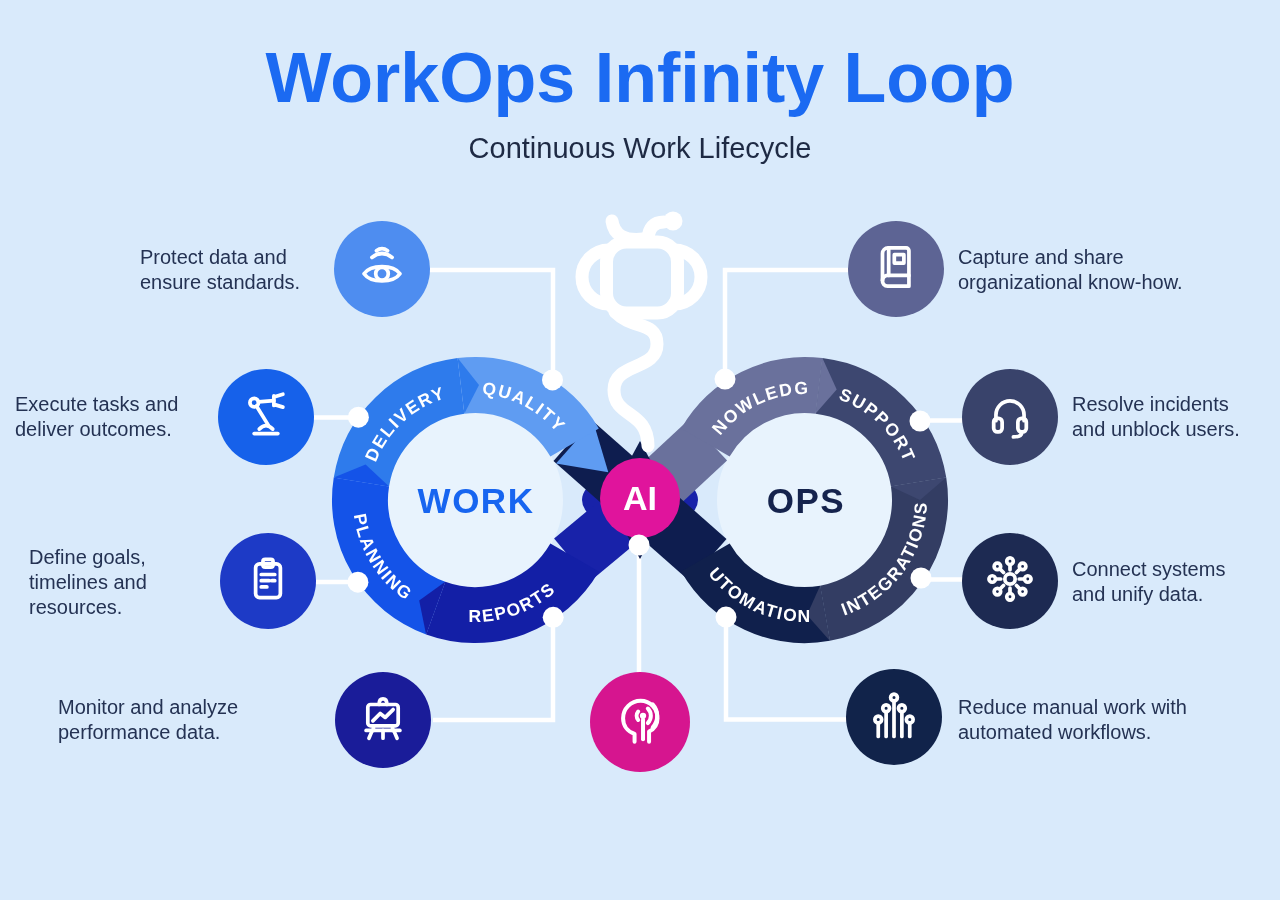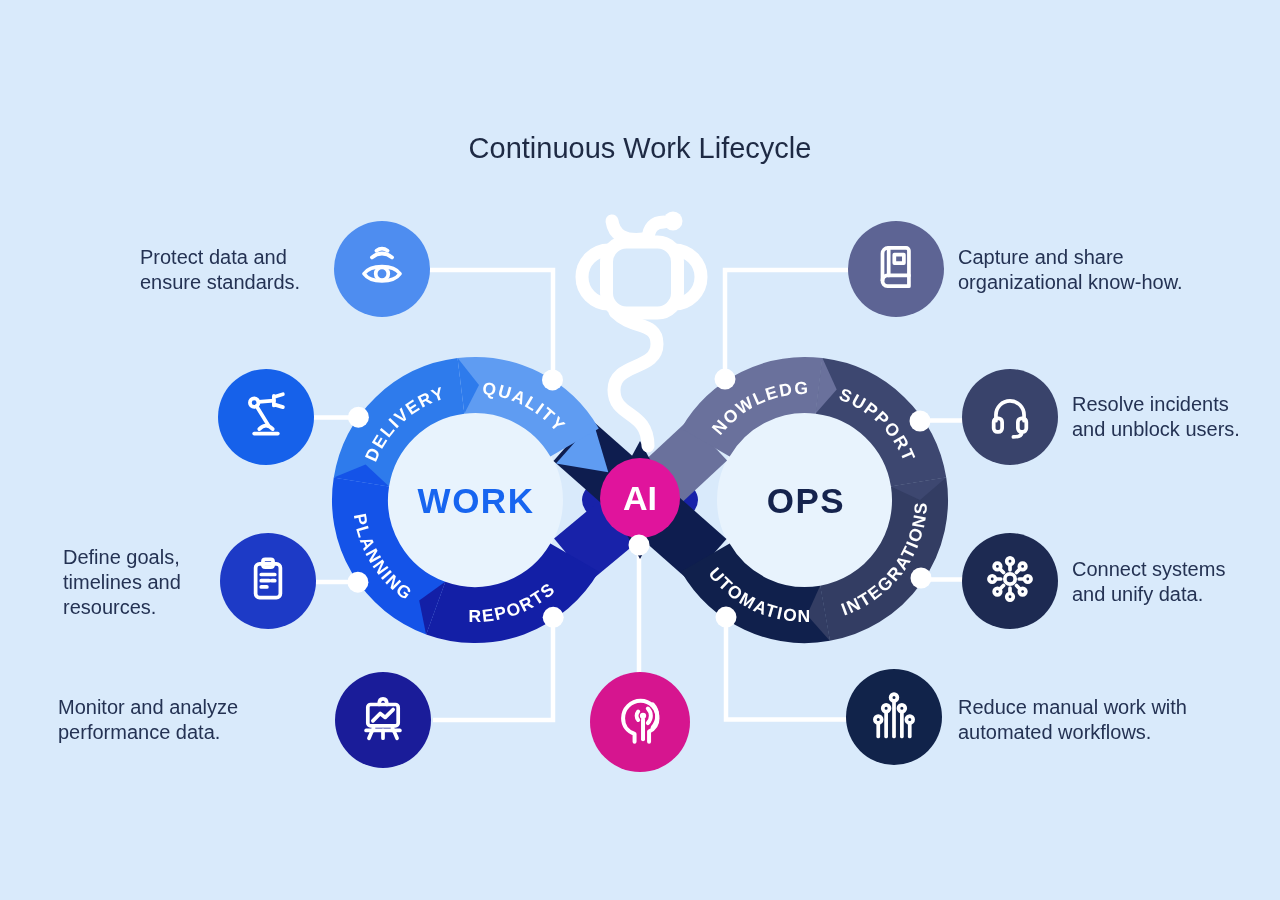--- a/index.html
+++ b/index.html
@@ -17,20 +17,21 @@
   .badge.big svg{width:58px;height:58px;}
   .callout{position:absolute;font-size:20px;line-height:25px;color:#243253;}
   .ta-r{text-align:left;} .ta-l{text-align:left;} .ta-c{text-align:center;}
   .ic{fill:none;stroke:#fff;stroke-width:3.3;stroke-linecap:round;stroke-linejoin:round;}
 </style>
 </head>
 <body>
 
 <div class="stage">
 
+  <div class="page-title">WorkOps Infinity Loop</div>
   <div class="page-subtitle">Continuous Work Lifecycle</div>
 
   <svg class="diagram" width="1280" height="900" viewBox="0 0 1280 900">
 
     <g stroke="#ffffff" stroke-width="4.5" fill="none">
       <path d="M429 270 H553 V380"></path>
       <path d="M314 417.5 H358"></path>
       <path d="M316 582 H358"></path>
       <path d="M553 616 V720 H433"></path>
       <path d="M639 544 V674"></path>
@@ -233,20 +234,21 @@
           <circle cx="31" cy="18" r="3"></circle>
         <path d="M10 43 V32"></path>
           <circle cx="10" cy="28" r="3"></circle>
         <path d="M38 43 V32"></path>
           <circle cx="38" cy="28" r="3"></circle>
       </svg>
     </span>
   </div>
 
   <div class="callout ta-r" style="right:960px;top:245px;width:180px;">Protect data and ensure standards.</div>
-  <div class="callout ta-r" style="right:1077px;top:545px;width:140px;">Define goals, timelines and resources.</div>
+  <div class="callout ta-r" style="right:1075px;top:392px;width:190px;">Execute tasks and deliver outcomes.</div>
+  <div class="callout ta-r" style="right:1111px;top:545px;width:140px;">Define goals, timelines and resources.</div>
   <div class="callout ta-r" style="right:1012px;top:695px;width:210px;">Monitor and analyze performance data.</div>
   <div class="callout ta-l" style="left:958px;top:245px;width:250px;">Capture and share organizational know-how.</div>
   <div class="callout ta-l" style="left:1072px;top:557px;width:170px;">Connect systems and unify data.</div>
   <div class="callout ta-l" style="left:1072px;top:392px;width:180px;">Resolve incidents and unblock users.</div>
   <div class="callout ta-l" style="left:958px;top:695px;width:250px;">Reduce manual work with automated workflows.</div>
 
 </div>
 
 </body></html>

